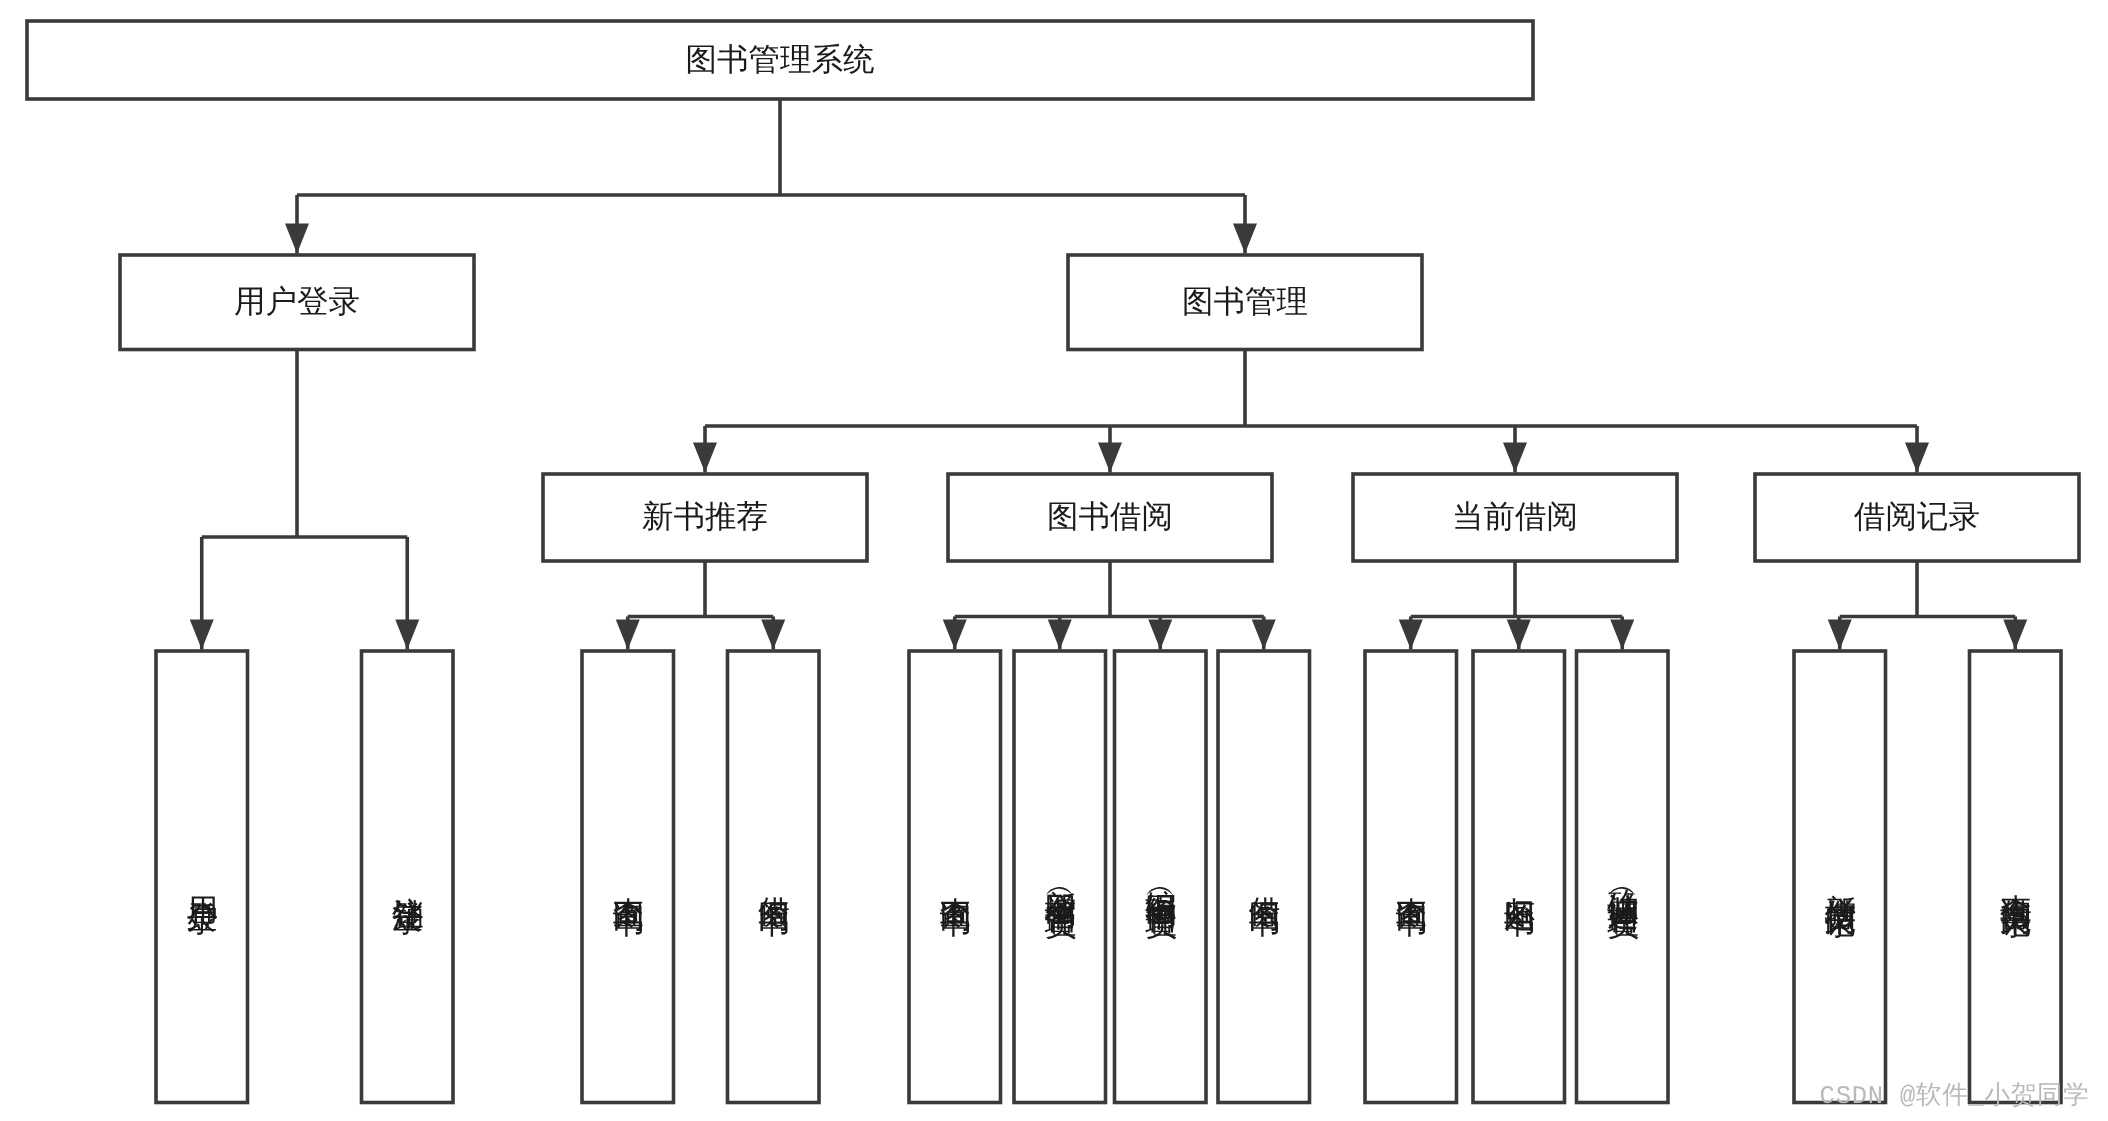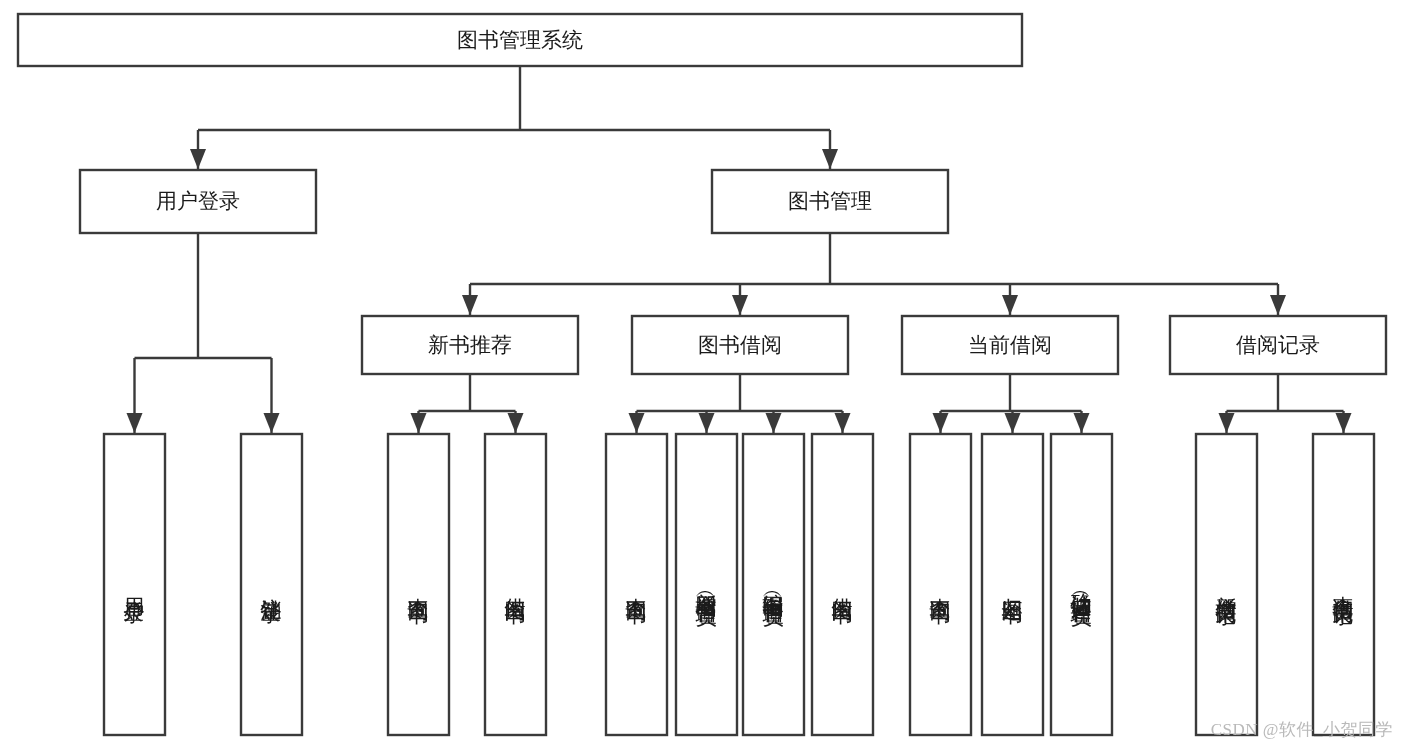--- a/index.html
+++ b/index.html
@@ -58,21 +58,21 @@
     letter-spacing: 2px;
     color: #1b1b1b;
     white-space: nowrap;
     text-align: center;
     pointer-events: none;
   }
   .watermark {
     position: absolute;
     right: 12px;
     bottom: 6px;
-    font-family: Liberation Serif, serif;
+    font-family: Liberation Mono, monospace;
     font-size: 17px;
     color: #b9b9b9;
     letter-spacing: 0.5px;
     white-space: nowrap;
   }
 </style>
 </head>
 <body>
 
 <div id="diagram-root">

